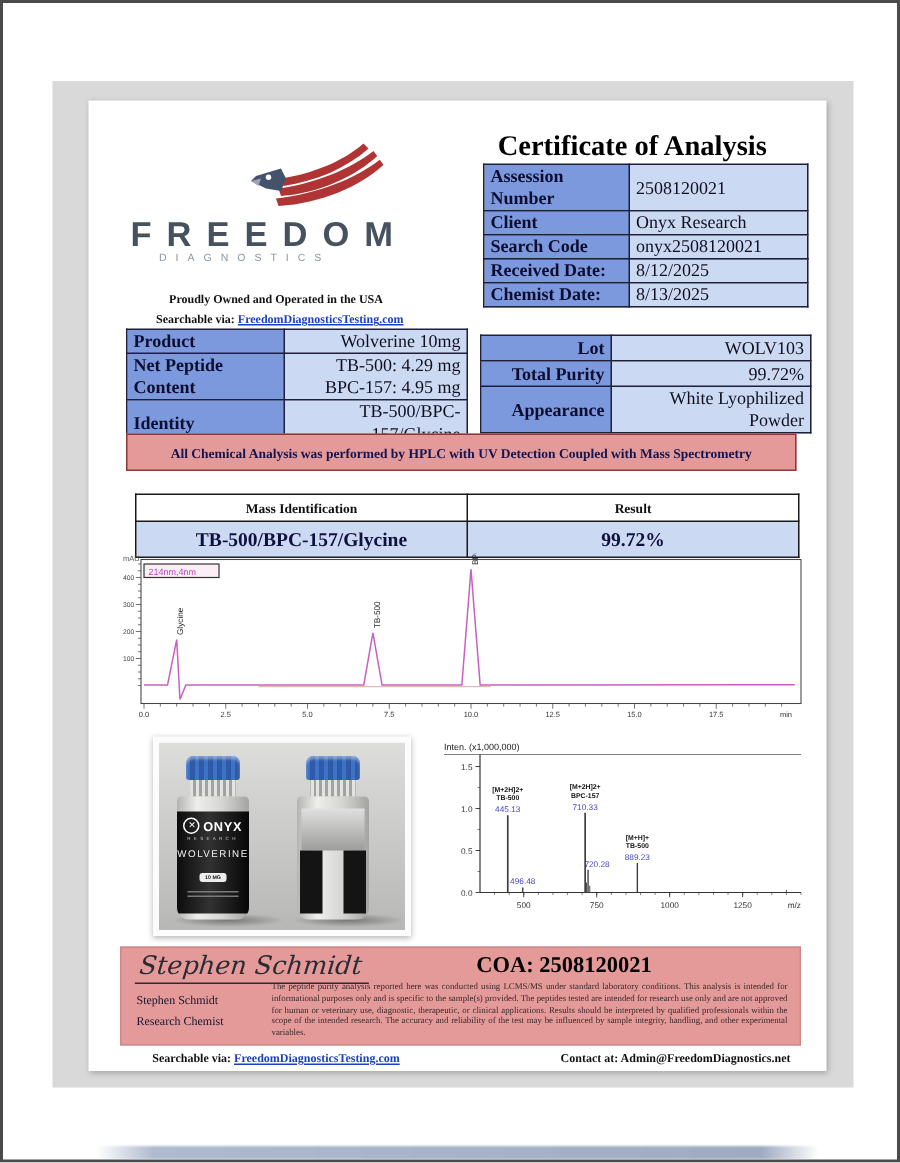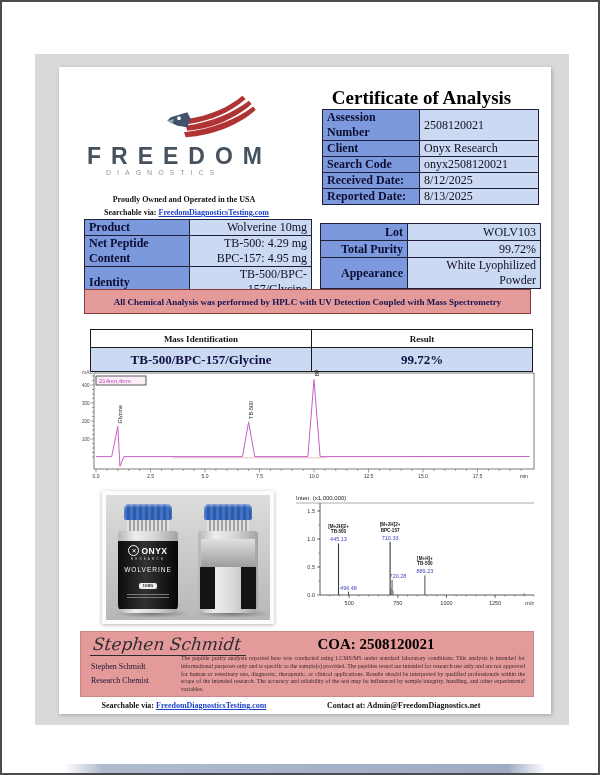--- a/index.html
+++ b/index.html
@@ -32,21 +32,21 @@
   table.mass{position:absolute;left:31px;top:262px;border-collapse:collapse;}
   table.mass td{border:1px solid #1a1a1a;text-align:center;}
   .mass .hd{width:218px;height:15px;background:#fff;font-size:9px;font-weight:bold;color:#111;font-family:Liberation Serif, serif;}
   .mass .dv{width:218px;height:21px;background:#ccd9f2;font-size:13px;font-weight:bold;color:#101040;}
 
   #chromatogram{position:absolute;left:21px;top:302px;width:457px;height:114px;}
   #spectrum{position:absolute;left:235px;top:424px;width:245px;height:128px;}
 
   
   .photo{position:absolute;left:43px;top:424px;width:172px;height:133px;background:linear-gradient(#dddddb,#b7b7b5);border:4px solid #fcfcfc;box-sizing:border-box;box-shadow:0 1px 4px rgba(0,0,0,.3);}
-  .vial{position:absolute;bottom:7px;width:60px;}
+  .vial{position:absolute;bottom:7px;width:48px;}
   .vial .cap{height:16px;margin:0 6px;border-radius:5px 5px 2px 2px;background:repeating-linear-gradient(90deg,#3e72c8 0 3px,#2f5aa6 3px 6px);box-shadow:inset 0 2px 2px rgba(255,255,255,.4);}
   .vial .crimp{height:11px;margin:0 9px;background:repeating-linear-gradient(90deg,#e3e3e3 0 2px,#a2a2a2 2px 4px);}
   .vial .body{height:82px;border-radius:3px 3px 8px 8px;background:linear-gradient(90deg,#b4b4b2,#eeeeec 28%,#d6d6d4 62%,#a4a4a2);position:relative;overflow:hidden;}
   .vshadow{position:absolute;bottom:2px;left:-6px;width:76px;height:9px;background:radial-gradient(ellipse,rgba(0,0,0,.35),transparent 70%);}
   .lblblack{position:absolute;left:0;right:0;top:10px;bottom:4px;background:linear-gradient(90deg,#0c0c0c,#323232 45%,#060606);color:#fff;text-align:center;font-family:"Liberation Sans",sans-serif;}
   .onyxrow{margin-top:4px;display:flex;align-items:center;justify-content:center;gap:2px;}
   .onyxcircle{display:inline-flex;align-items:center;justify-content:center;width:9px;height:9px;border:1px solid #fff;border-radius:50%;font-size:6px;line-height:1;}
   .onyxname{font-size:8.5px;font-weight:bold;letter-spacing:.5px;}
   .research{font-size:3px;letter-spacing:2.2px;color:#c9c9c9;margin-top:1px;}
   .wolv{font-size:6.5px;letter-spacing:1px;margin-top:5px;color:#f2f2f2;}
@@ -58,21 +58,21 @@
 
   
   .sigblock{position:absolute;left:21px;top:564px;width:454px;height:66px;background:#e59a9a;border:1px solid #c88; box-sizing:border-box;}
   .sigscript{position:absolute;left:10px;top:2px;font-family:"DejaVu Serif",serif;font-style:italic;font-size:17px;color:#2b2b33;border-bottom:1px solid #2b2b33;padding:0 6px 1px 2px;transform:skewX(-6deg);}
   .signame{position:absolute;left:10px;top:30px;font-size:8px;color:#16162e;}
   .sigtitle{position:absolute;left:10px;top:44px;font-size:8px;color:#16162e;}
   .coa{position:absolute;left:130px;top:4px;width:330px;text-align:center;font-size:15px;font-weight:bold;color:#000;}
   .disclaimer{position:absolute;left:100px;top:23px;width:344px;font-size:5.9px;line-height:1.32;color:#3a2a2a;text-align:justify;}
 
   .footL{position:absolute;left:30px;top:634px;width:190px;text-align:center;font-size:8px;font-weight:bold;color:#111;}
-  .footR{position:absolute;left:268px;top:634px;width:200px;text-align:left;font-size:8px;font-weight:bold;color:#111;}
+  .footR{position:absolute;left:268px;top:634px;width:200px;text-align:right;font-size:8px;font-weight:bold;color:#111;}
 </style>
 </head>
 <body>
 
 <div id="screen">
   <div class="backdrop"></div>
 
   <div class="page">
 
     <svg class="eagle" viewBox="0 0 120 60">
@@ -110,21 +110,21 @@
     </tbody>
       </table>
 
     <table class="info" id="datesTable">
       <tbody>
           <tr>
         <td class="lbl">Received Date:</td>
         <td class="val">8/12/2025</td>
           </tr>
       <tr>
-        <td class="lbl">Reported Date:</td>
+        <td class="lbl">Chemist Date:</td>
         <td class="val">8/13/2025</td>
           </tr>
     </tbody>
       </table>
 
     <table class="info" id="productTable">
       <tbody>
           <tr>
         <td class="lbl">Product</td>
         <td class="val">Wolverine 10mg</td>

